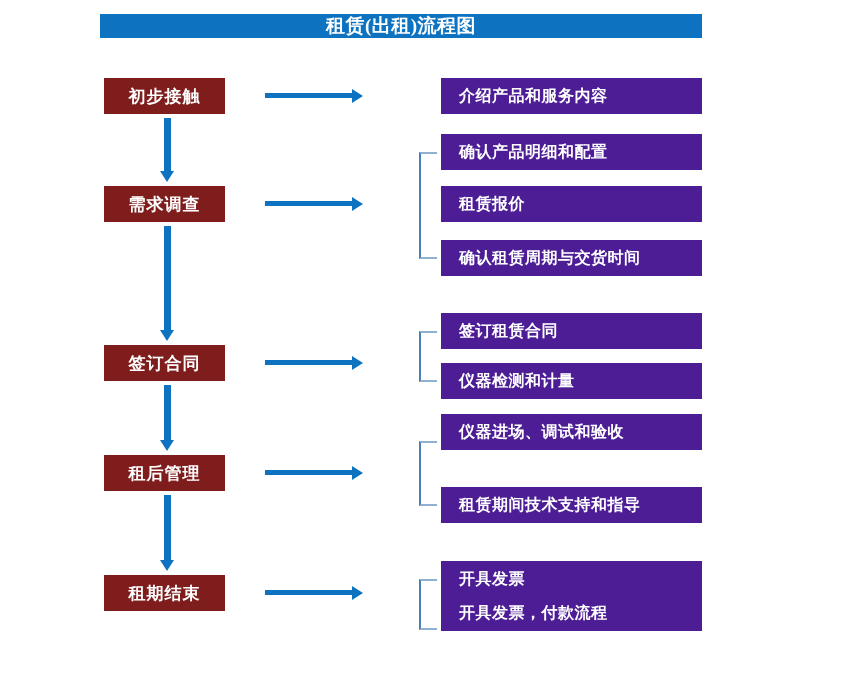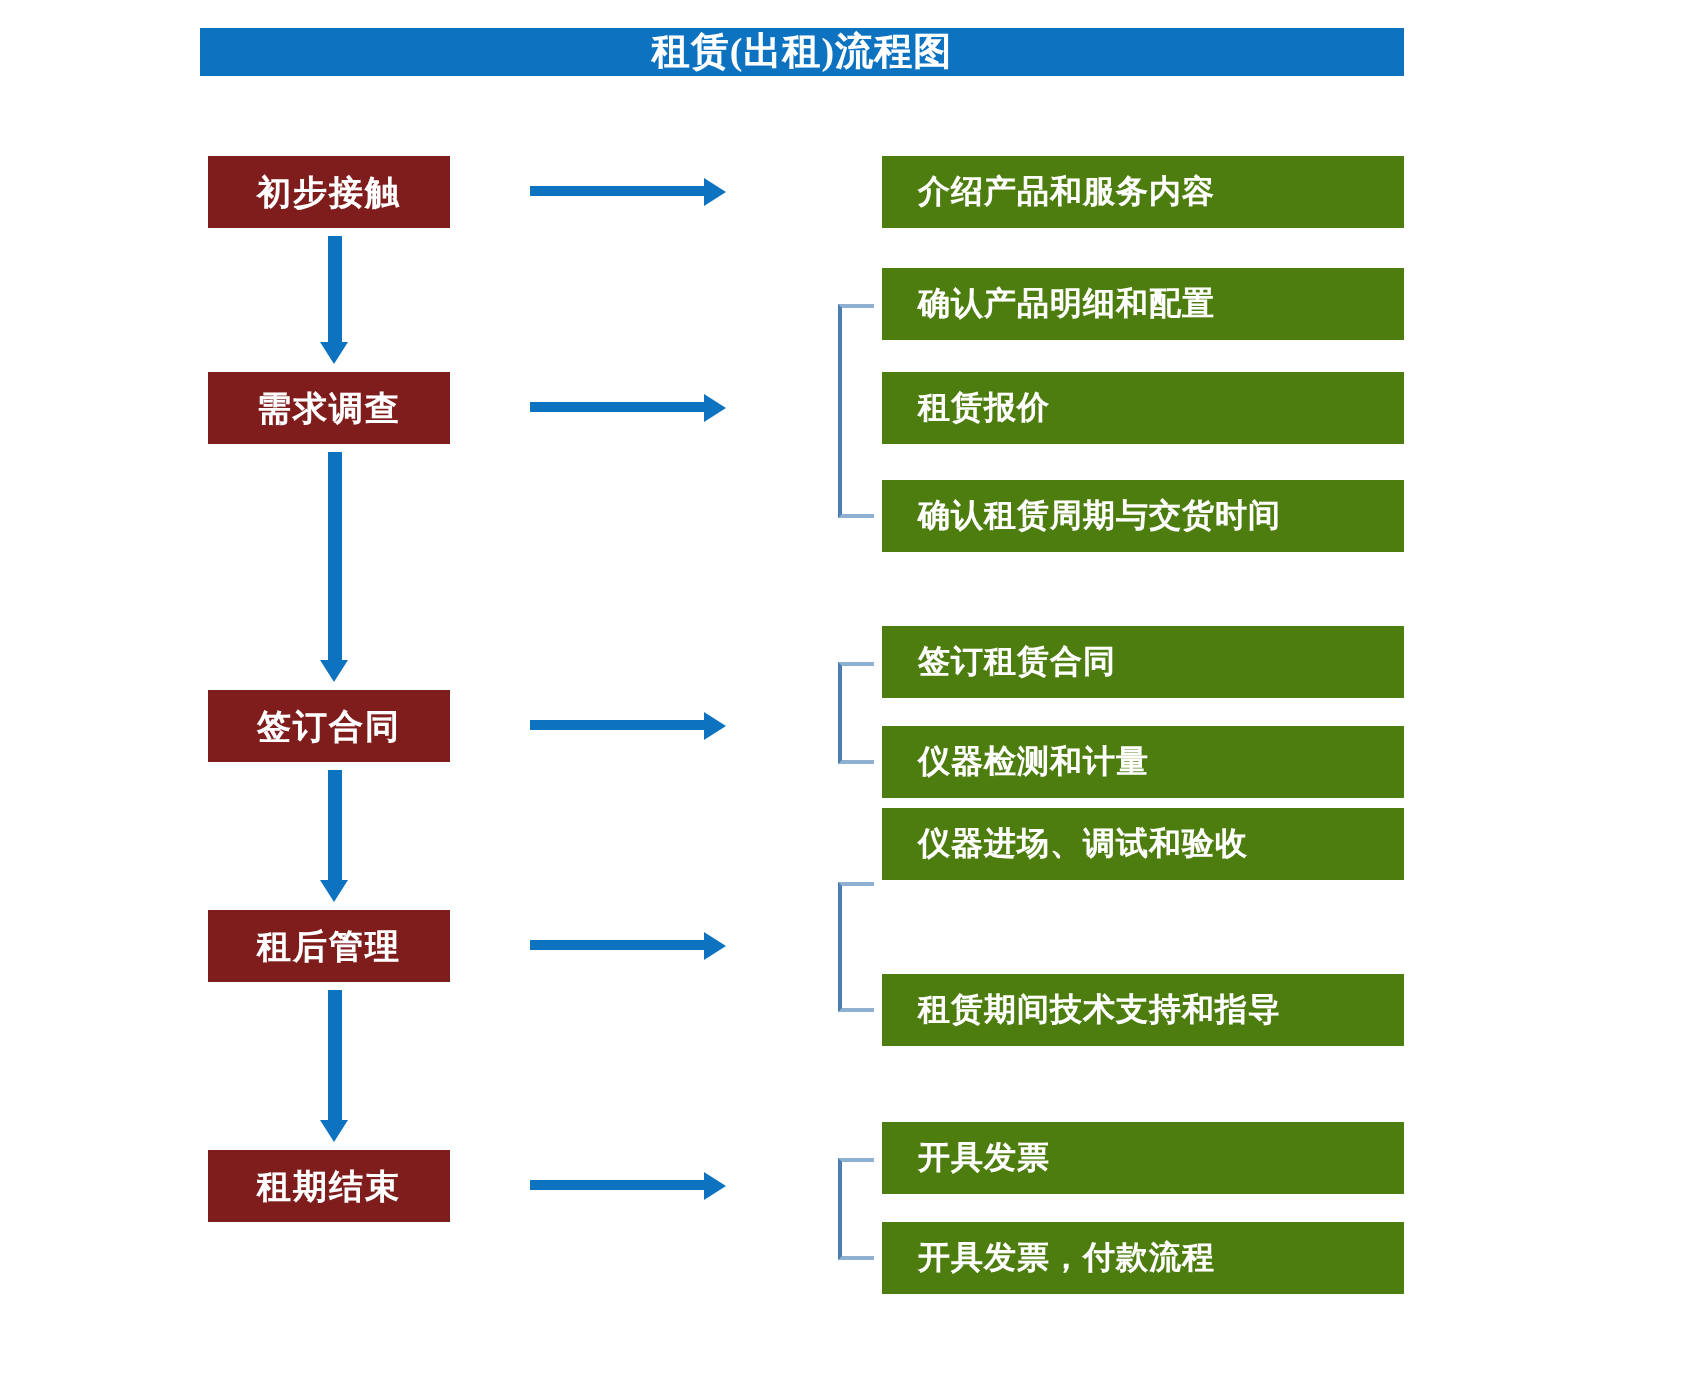--- a/index.html
+++ b/index.html
@@ -52,21 +52,21 @@
     font-weight: bold;
     letter-spacing: 1px;
   }
 
   
   .detail-box {
     position: absolute;
     left: 441px;
     width: 261px;
     height: 36px;
-    background: #4d7c0f;
+    background: #4c1d95;
     color: #ffffff;
     display: flex;
     align-items: center;
     font-size: 16px;
     font-weight: bold;
     padding-left: 18px;
     box-sizing: border-box;
     letter-spacing: 0.5px;
     white-space: nowrap;
   }
@@ -187,18 +187,18 @@
   <div class="bracket" style="top:331px; height:51px;"></div>
   <div class="bracket" style="top:441px; height:65px;"></div>
   <div class="bracket" style="top:579px; height:51px;"></div>
 
   <div class="detail-box" style="top:78px;">介绍产品和服务内容</div>
   <div class="detail-box" style="top:134px;">确认产品明细和配置</div>
   <div class="detail-box" style="top:186px;">租赁报价</div>
   <div class="detail-box" style="top:240px;">确认租赁周期与交货时间</div>
   <div class="detail-box" style="top:313px;">签订租赁合同</div>
   <div class="detail-box" style="top:363px;">仪器检测和计量</div>
-  <div class="detail-box" style="top:404px;font-family:Liberation Serif, serif;">仪器进场、调试和验收</div>
+  <div class="detail-box" style="top:414px;font-family:Liberation Serif, serif;">仪器进场、调试和验收</div>
   <div class="detail-box" style="top:487px;">租赁期间技术支持和指导</div>
   <div class="detail-box" style="top:561px;">开具发票</div>
-  <div class="detail-box" style="top:611px;">开具发票，付款流程</div>
+  <div class="detail-box" style="top:595px;">开具发票，付款流程</div>
 
 </div>
 
 </body></html>

